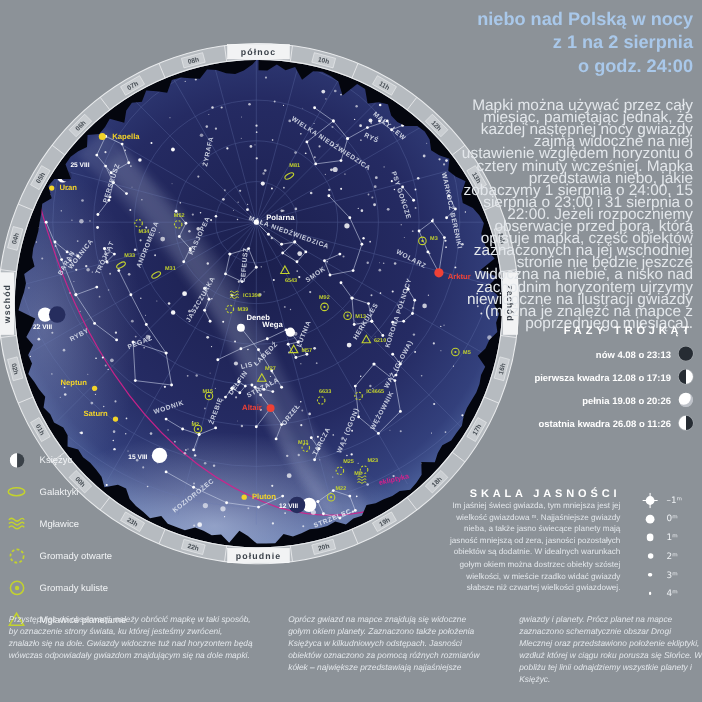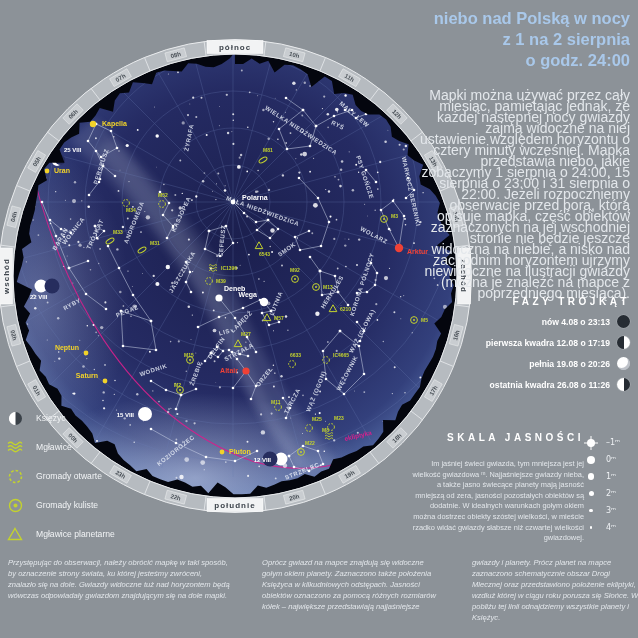--- a/index.html
+++ b/index.html
@@ -30,24 +30,24 @@
     display:flex;justify-content:flex-end;align-items:center;
     margin-top:8px;gap:7px;
   }
   .phase-label{color:#ffffff;font-weight:bold;font-size:8.6px;}
   .phase-icon{width:13px;height:13px;border-radius:50%;background:#262c33;flex:0 0 13px;
     box-shadow:0 0 0 0.5px rgba(255,255,255,.25);}
   .phase-icon.first{background:linear-gradient(90deg,#262c33 50%,#ffffff 50%);}
   .phase-icon.full{background:#ffffff;box-shadow:inset -2px -2px 0 rgba(110,120,135,.45);}
   .phase-icon.last{background:linear-gradient(90deg,#ffffff 50%,#262c33 50%);}
 
-  .brightness{right:8px;top:432px;width:222px;display:flex;gap:0;}
+  .brightness{right:8px;top:444px;width:222px;display:flex;gap:20px;}
   .brightness-textcol{flex:1;}
   .brightness-text{
-    margin-top:16px;color:#e3e7eb;font-size:7.4px;line-height:10.6px;text-align:right;
+    margin-top:0;color:#e3e7eb;font-size:7.4px;line-height:10.6px;text-align:right;
   }
   .scale-col{flex:0 0 46px;padding-top:2px;}
   .scale-row{display:flex;align-items:center;height:17px;gap:8px;}
   .scale-dot-cell{width:14px;display:flex;justify-content:center;align-items:center;}
   .scale-dot{background:#ffffff;border-radius:50%;}
   .scale-label{color:#eef1f4;font-size:8px;font-family:"DejaVu Sans",sans-serif;}
 
   
   .map-legend{left:6px;top:408px;width:150px;}
   .legend-row{display:flex;align-items:center;gap:12px;height:20px;margin-bottom:9px;}
@@ -1084,20 +1084,28 @@
       <svg width="15" height="15" viewBox="0 0 15 15">
         <circle cx="7.5" cy="7.5" r="6.5" fill="#3a4148"></circle>
         <path d="M7.5 1 A6.5 6.5 0 0 0 7.5 14 A9 9 0 0 1 7.5 1 Z" fill="#ffffff"></path>
         <path d="M7.5 1 A6.5 6.5 0 0 0 7.5 14 L7.5 1 Z" fill="#ffffff"></path>
       </svg>
     </span>
     <span class="legend-label">Księżyc</span>
   </div>
   <div class="legend-row">
     <span class="legend-icon">
+      <svg width="18" height="12" viewBox="0 0 18 12">
+          <ellipse cx="9" cy="6" rx="7.5" ry="3.6" fill="none" stroke="#c3d22e" stroke-width="1.4"></ellipse>
+        </svg>
+    </span>
+    <span class="legend-label">Galaktyki</span>
+  </div>
+  <div class="legend-row">
+    <span class="legend-icon">
       <svg width="18" height="14" viewBox="0 0 18 14">
         <path d="M2 3.5 q2.5 -2.5 5 0 t5 0 t4 0" fill="none" stroke="#c3d22e" stroke-width="1.3"></path>
         <path d="M2 7 q2.5 -2.5 5 0 t5 0 t4 0" fill="none" stroke="#c3d22e" stroke-width="1.3"></path>
         <path d="M2 10.5 q2.5 -2.5 5 0 t5 0 t4 0" fill="none" stroke="#c3d22e" stroke-width="1.3"></path>
       </svg>
     </span>
     <span class="legend-label">Mgławice</span>
   </div>
   <div class="legend-row">
     <span class="legend-icon">

